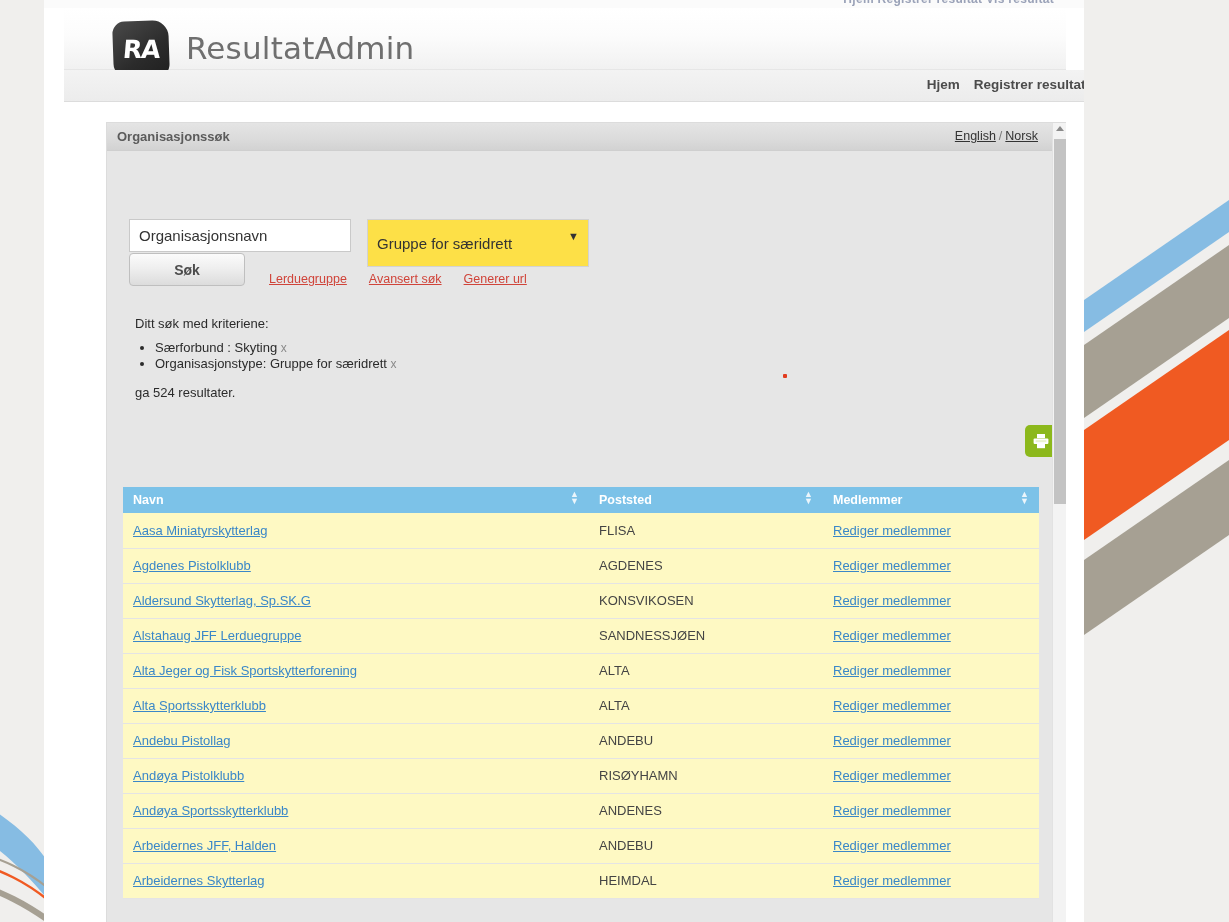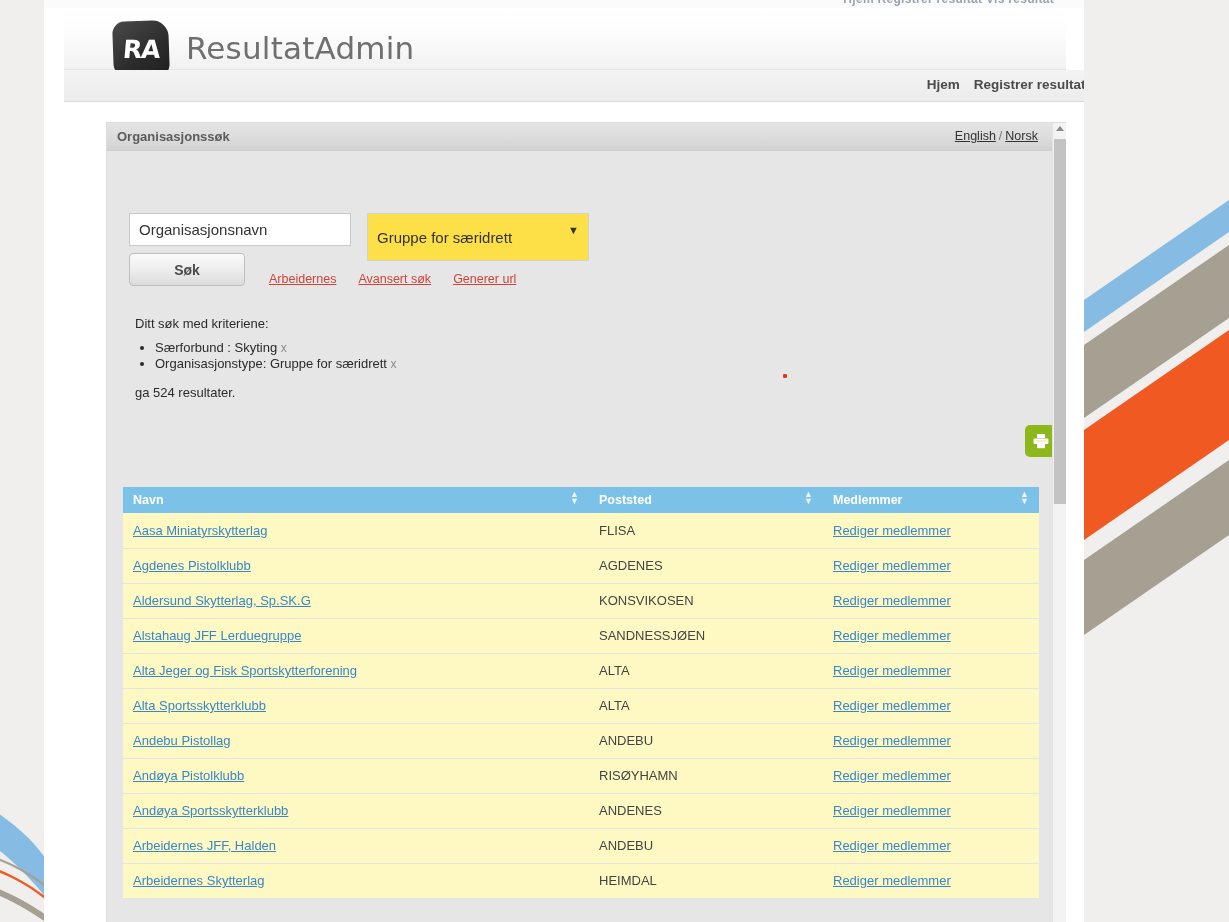--- a/index.html
+++ b/index.html
@@ -90,21 +90,21 @@
     position:absolute; right:28px; top:6px;
     font-size:12.5px; color:#555;
   }
   #lang-switch a { color:#333; text-decoration:underline; }
   #lang-switch .sep { color:#777; padding:0 3px; }
 
   
   #panel-body { position:relative; height:772px; background:#e6e6e6; }
 
   
-  #search-row { position:absolute; left:22px; top:62px; display:flex; gap:16px;justify-content:center; }
+  #search-row { position:absolute; left:22px; top:68px; display:flex; gap:16px;justify-content:center; }
   #org-name-input {
     width:222px; height:33px; padding:0 9px;
     border:1px solid #c9c9c9; background:#fff;
     font-size:15px; color:#333; font-family:"Liberation Sans", sans-serif;
     outline:none;
   }
   #org-type-select {
     width:222px; height:48px; padding:0 9px;
     border:1px solid #d2d2d2; background:#fde047;
     font-size:15px; color:#333; font-family:"Liberation Sans", sans-serif;
@@ -246,21 +246,21 @@
         <input id="org-name-input" type="text" value="Organisasjonsnavn" style="">
         <div id="org-type-select">
           <span>Gruppe for særidrett</span>
           <span class="caret">▼</span>
         </div>
       </div>
 
       <div id="action-row">
         <button id="search-button">Søk</button>
         <div id="quick-links">
-          <a href="#">Arbeidernes</a>
+          <a href="#">Lerduegruppe</a>
           <a href="#">Avansert søk</a>
           <a href="#">Generer url</a>
         </div>
       </div>
 
       <div id="criteria">
         <div class="lead">Ditt søk med kriteriene:</div>
         <ul>
           <li>
             <span>Særforbund : Skyting</span>

